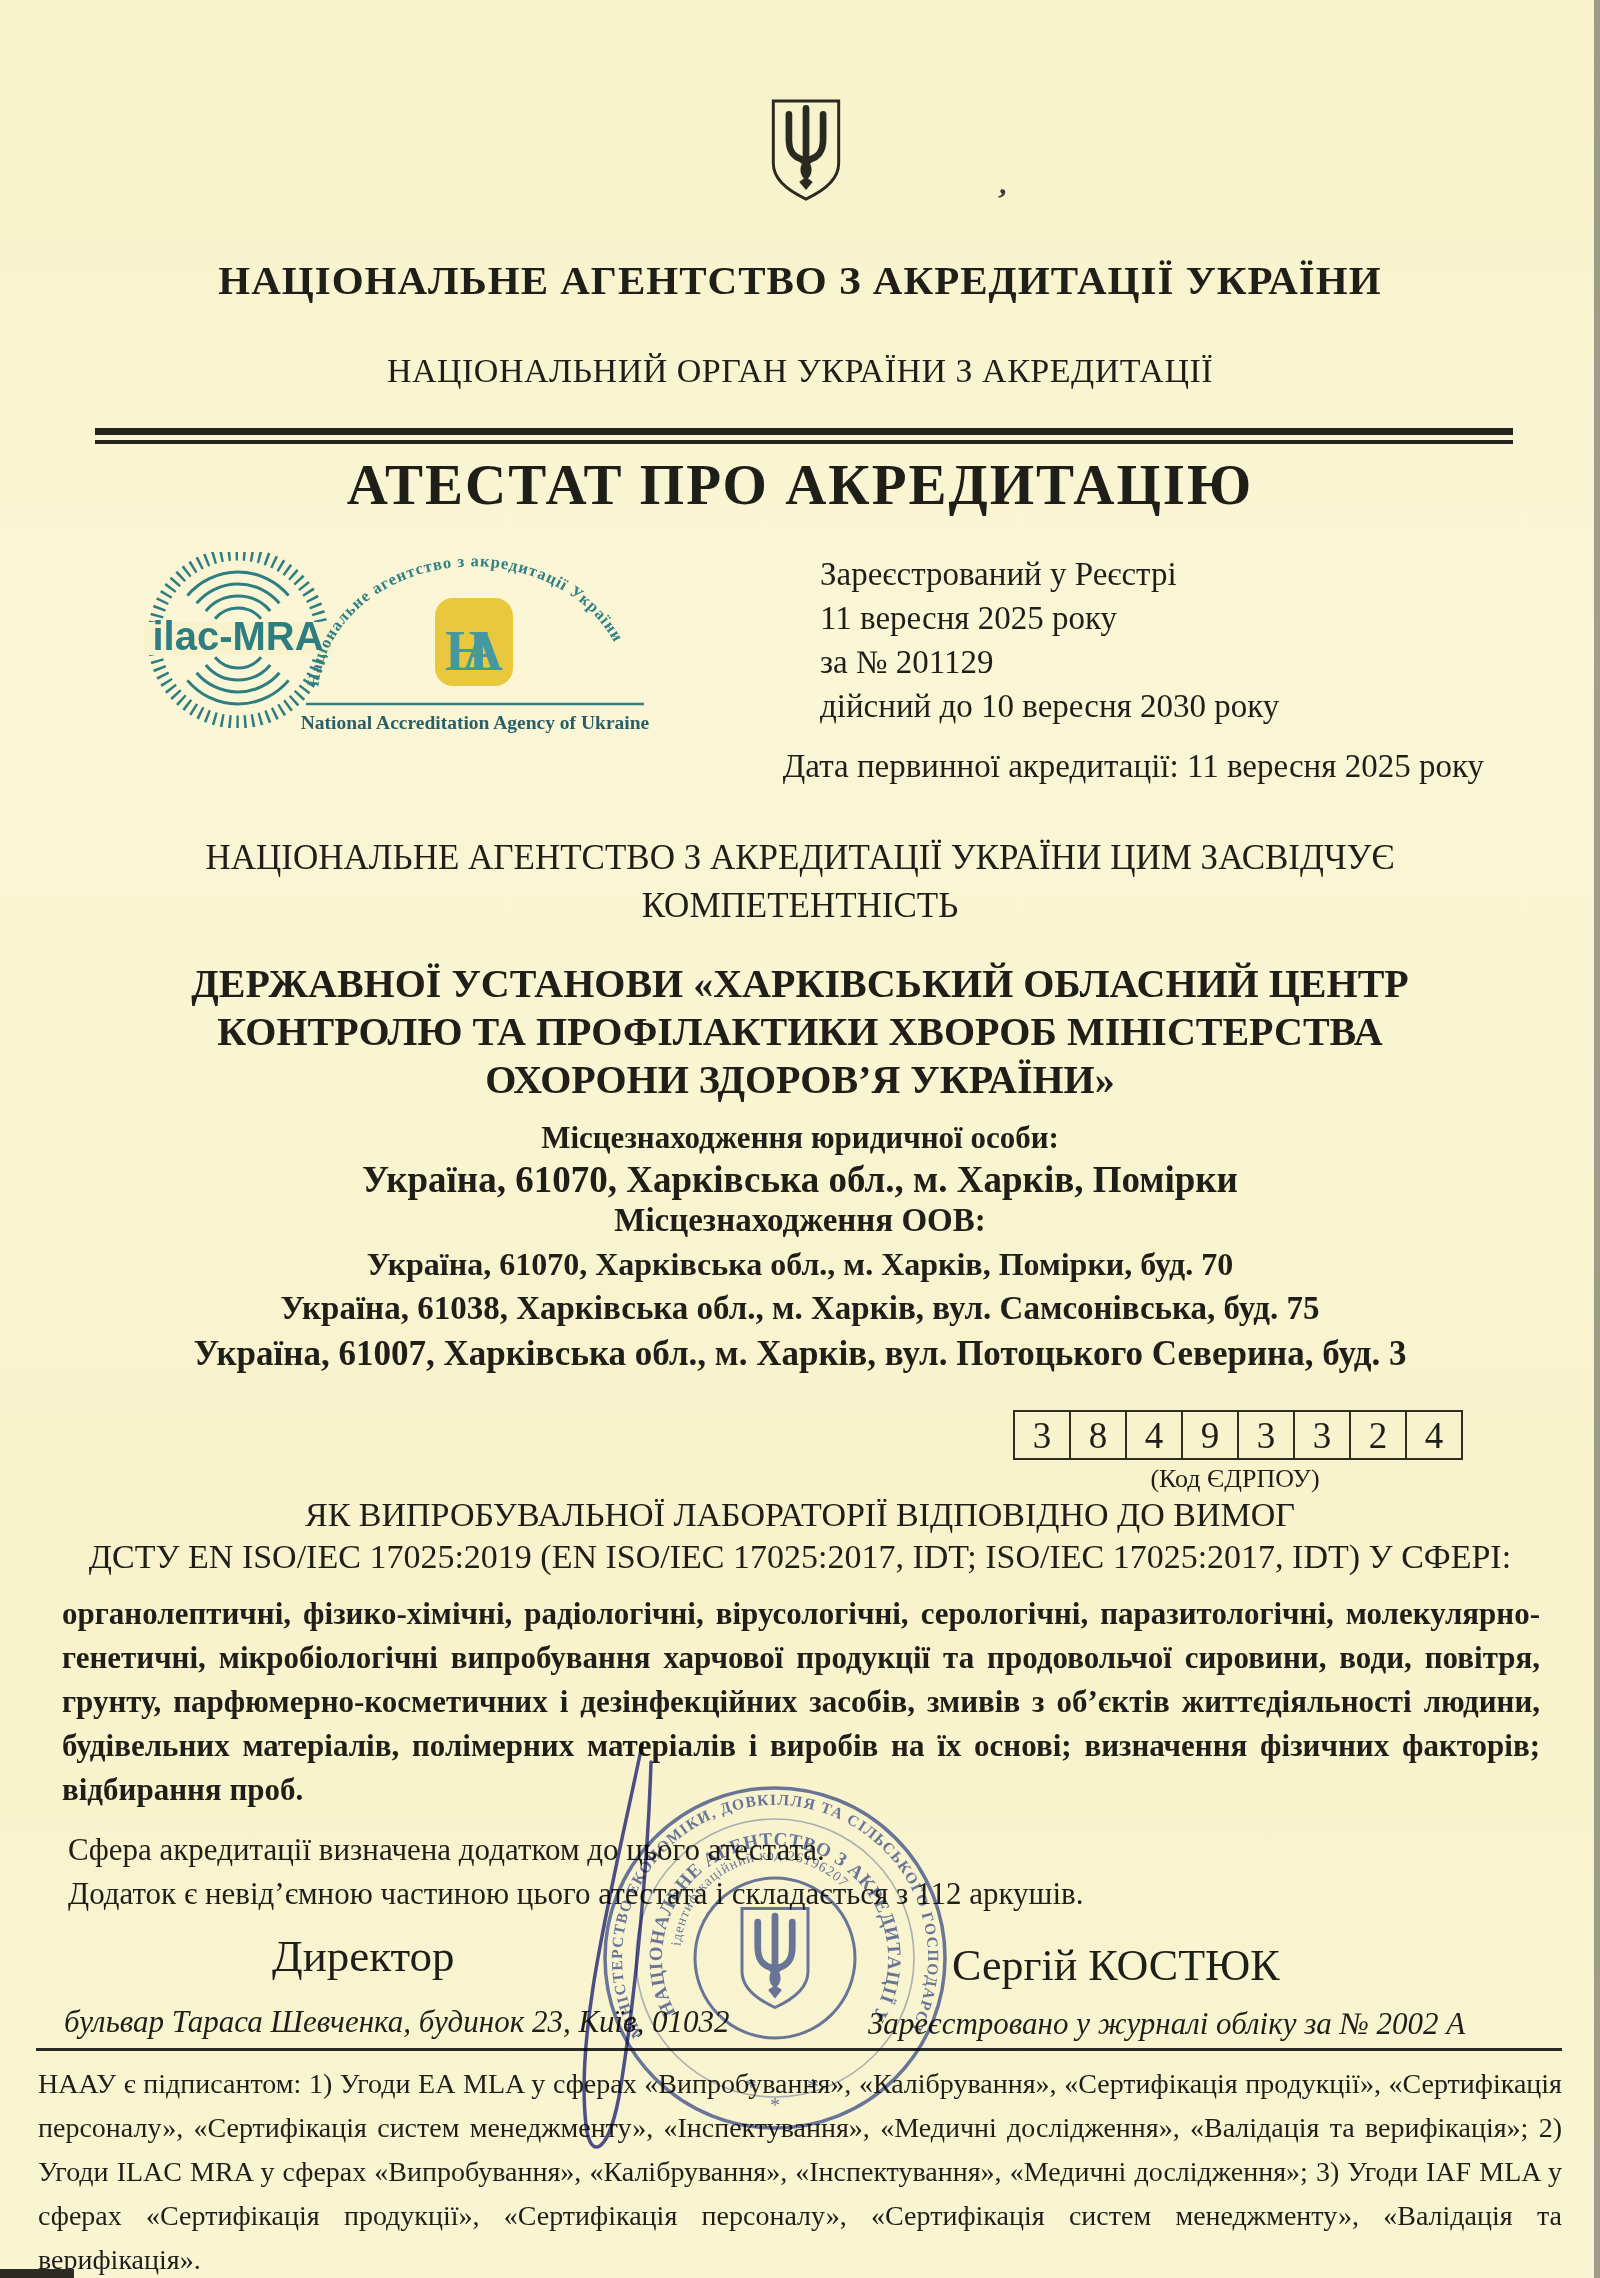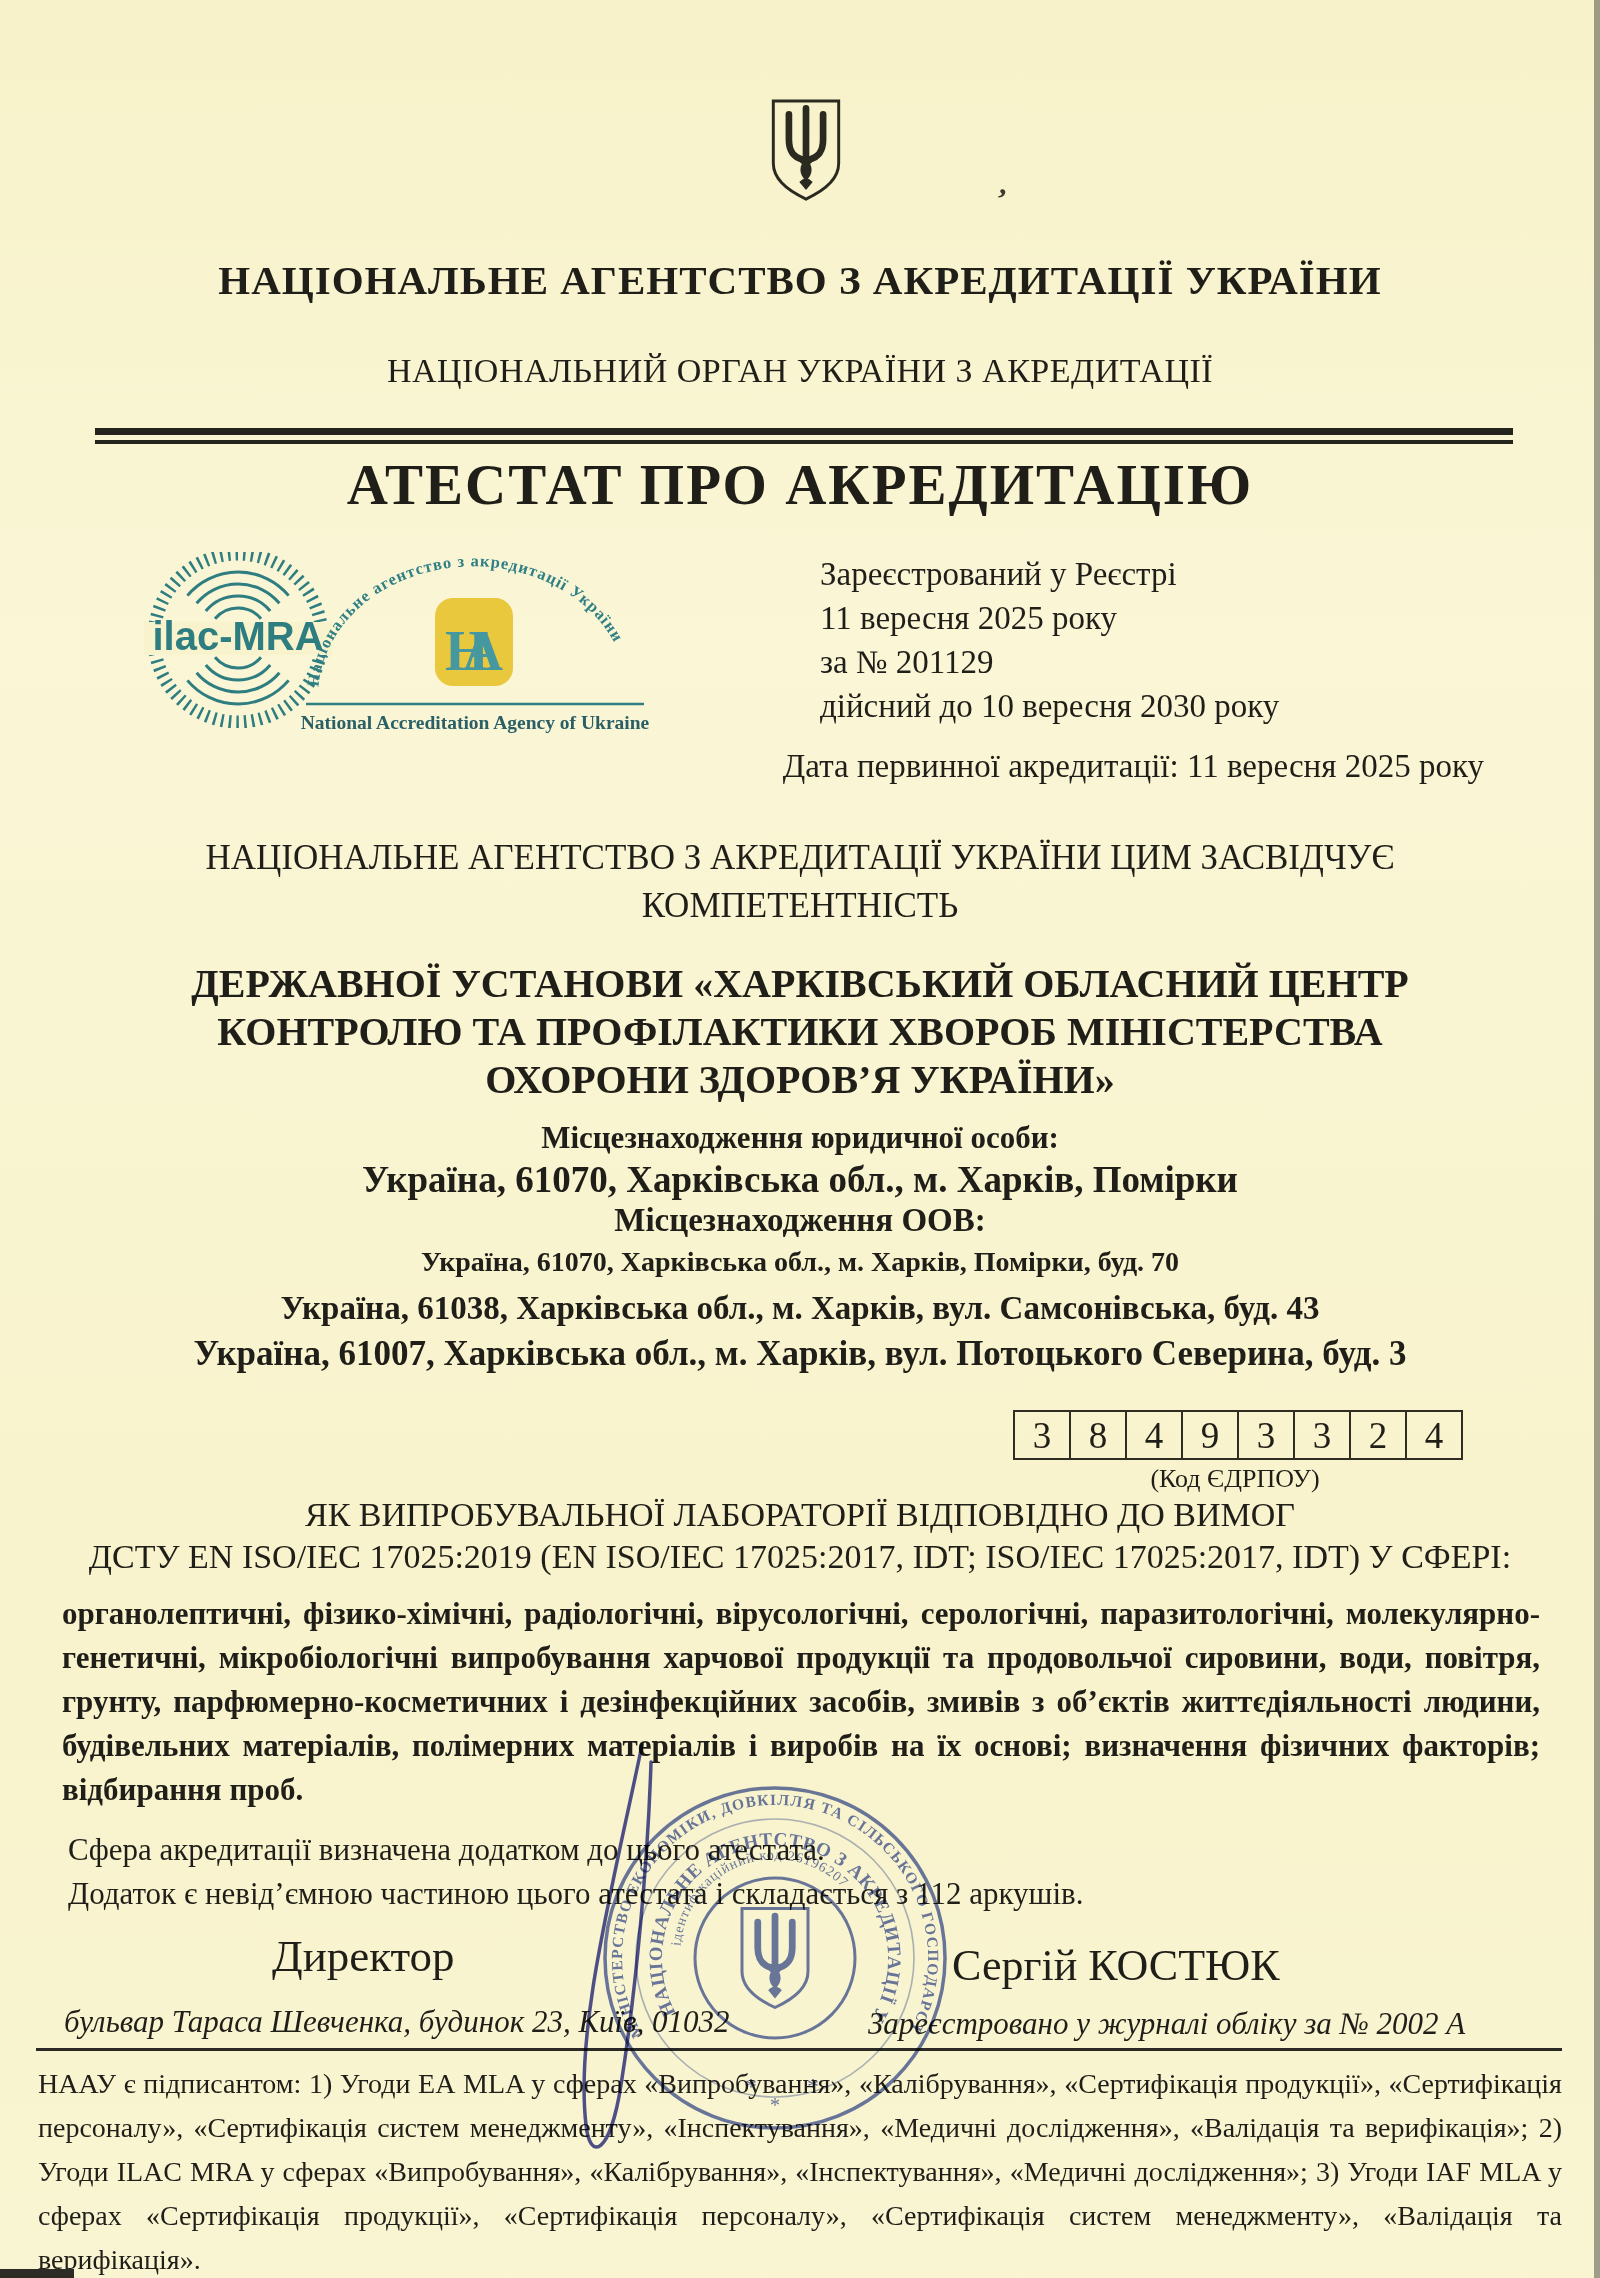--- a/index.html
+++ b/index.html
@@ -24,21 +24,21 @@
   
   .reg-block{top:552px;left:820px;font-size:33px;line-height:44px;white-space:nowrap;}
   .primary-line{top:748px;right:116px;font-size:33px;white-space:nowrap;}
   
   .certify-1{top:838px;font-size:35px;}
   .certify-2{top:886px;font-size:35px;}
   .org-name{top:960px;font-size:40px;font-weight:bold;line-height:48px;}
   .loc-label-1{top:1120px;font-size:31px;font-weight:bold;}
   .addr-1{top:1158px;font-size:37px;font-weight:bold;}
   .loc-label-2{top:1202px;font-size:33px;font-weight:bold;}
-  .addr-2{top:1246px;font-size:28px;font-weight:bold;}
+  .addr-2{top:1246px;font-size:32px;font-weight:bold;}
   .addr-3{top:1290px;font-size:33px;font-weight:bold;}
   .addr-4{top:1334px;font-size:35px;font-weight:bold;}
   
   .edrpou-row{top:1410px;left:1013px;display:flex;}
   .edrpou-cell{width:54px;height:46px;border:2.5px solid #2f2d26;border-left-width:1.3px;border-right-width:1.3px;
     display:flex;align-items:center;justify-content:center;font-size:37px;background:transparent;}
   .edrpou-cell:first-child{border-left-width:2.5px;}
   .edrpou-cell:last-child{border-right-width:2.5px;}
   .edrpou-label{top:1464px;left:1013px;width:444px;text-align:center;font-size:26px;}
   .as-line-1{top:1496px;font-size:34px;}
@@ -143,21 +143,21 @@
 
   <div class="abs ctr org-name">
     <div>ДЕРЖАВНОЇ УСТАНОВИ «ХАРКІВСЬКИЙ ОБЛАСНИЙ ЦЕНТР</div>
     <div>КОНТРОЛЮ ТА ПРОФІЛАКТИКИ ХВОРОБ МІНІСТЕРСТВА</div>
     <div>ОХОРОНИ ЗДОРОВ’Я УКРАЇНИ»</div>
   </div>
   <div class="abs ctr loc-label-1">Місцезнаходження юридичної особи:</div>
   <div class="abs ctr addr-1">Україна, 61070, Харківська обл., м. Харків, Помірки</div>
   <div class="abs ctr loc-label-2">Місцезнаходження ООВ:</div>
   <div class="abs ctr addr-2">Україна, 61070, Харківська обл., м. Харків, Помірки, буд.  70</div>
-  <div class="abs ctr addr-3">Україна, 61038, Харківська обл., м. Харків, вул. Самсонівська, буд. 43</div>
+  <div class="abs ctr addr-3">Україна, 61038, Харківська обл., м. Харків, вул. Самсонівська, буд. 75</div>
   <div class="abs ctr addr-4">Україна, 61007, Харківська обл., м. Харків, вул. Потоцького Северина, буд. 3</div>
 
   <div class="abs edrpou-row">
     <div class="edrpou-cell">3</div>
     <div class="edrpou-cell">8</div>
     <div class="edrpou-cell">4</div>
     <div class="edrpou-cell">9</div>
     <div class="edrpou-cell">3</div>
     <div class="edrpou-cell">3</div>
     <div class="edrpou-cell">2</div>

